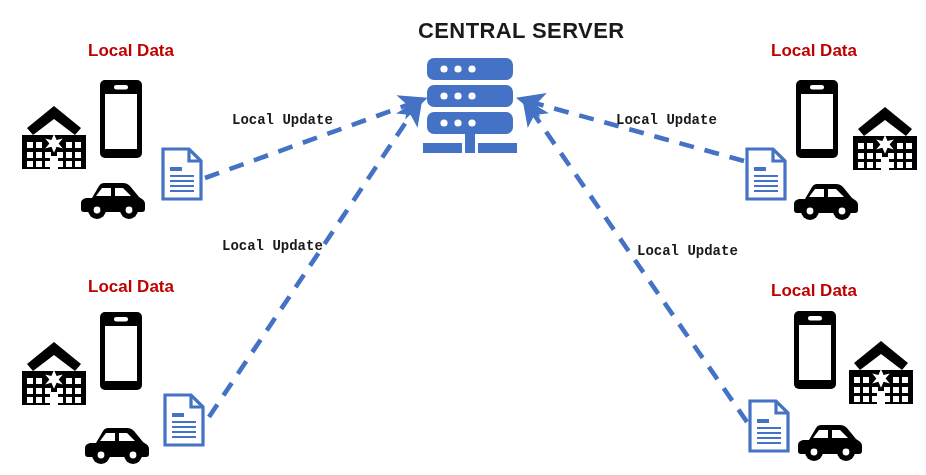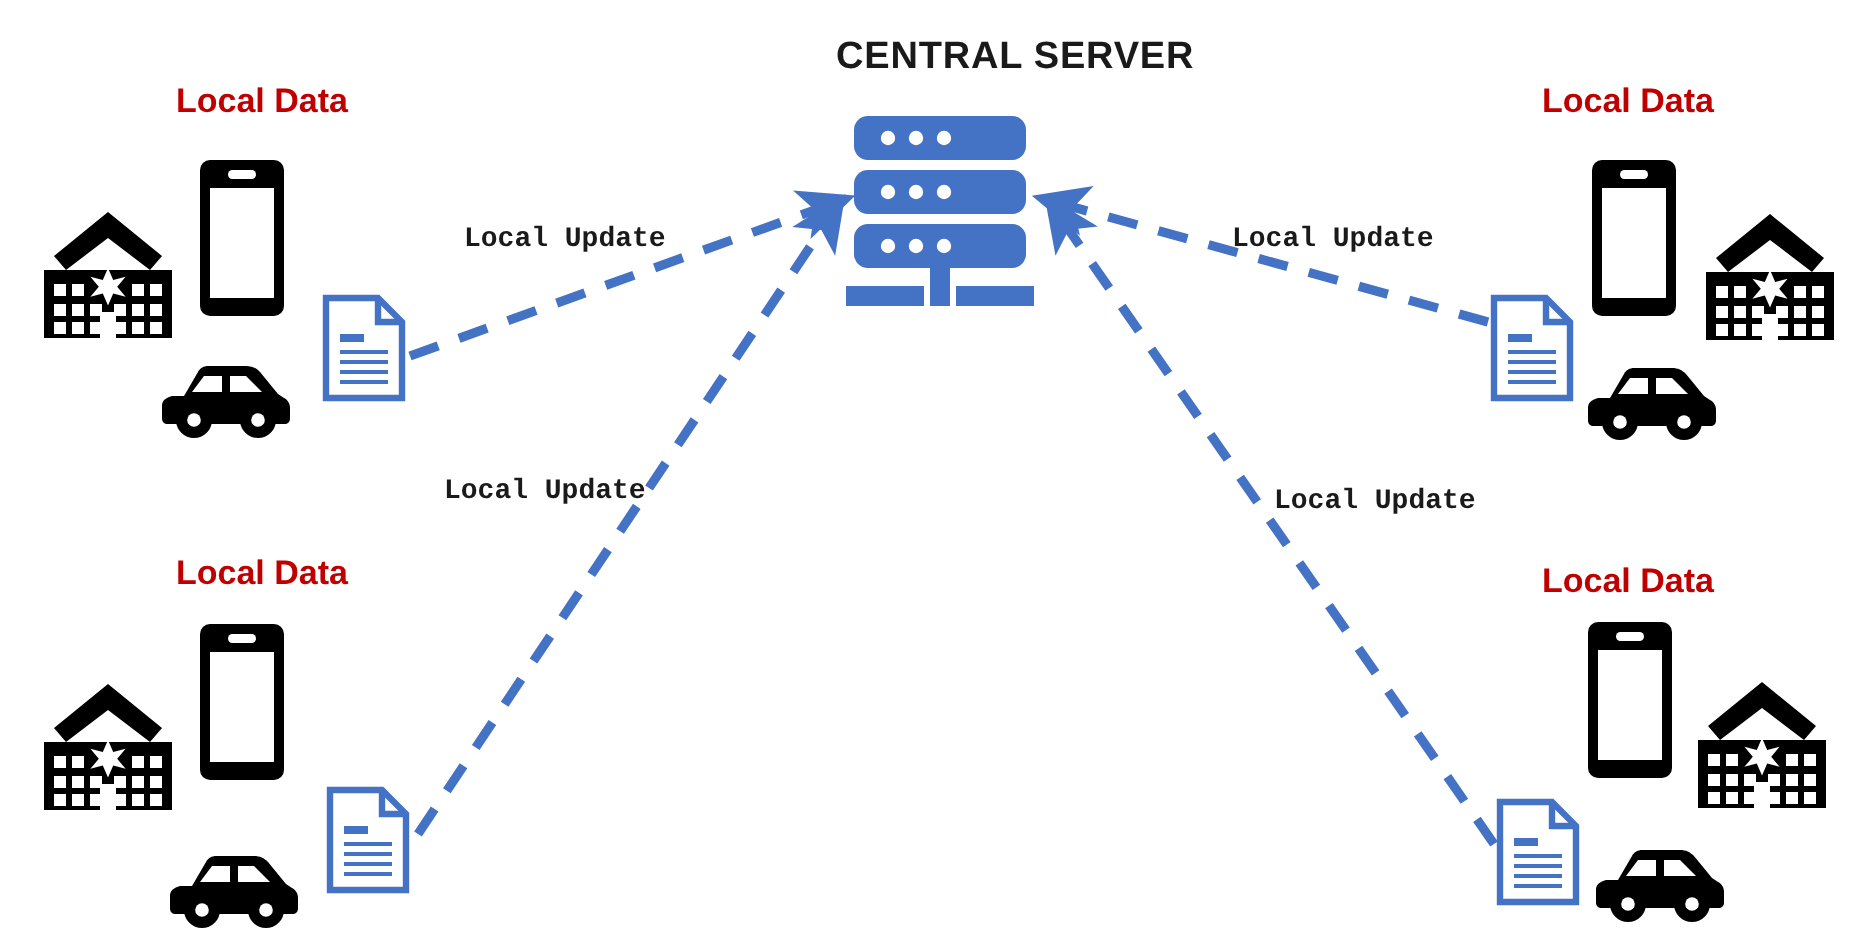--- a/index.html
+++ b/index.html
@@ -23,21 +23,21 @@
     top: 0;
     width: 926px;
     height: 475px;
   }
   .node {
     position: absolute;
   }
   .label-central {
     position: absolute;
     font-weight: bold;
-    font-size: 19px;
+    font-size: 22px;
     color: #1a1a1a;
     letter-spacing: 0.4px;
     white-space: nowrap;
   }
   .label-localdata {
     position: absolute;
     font-weight: bold;
     font-size: 17px;
     white-space: nowrap;
   }

